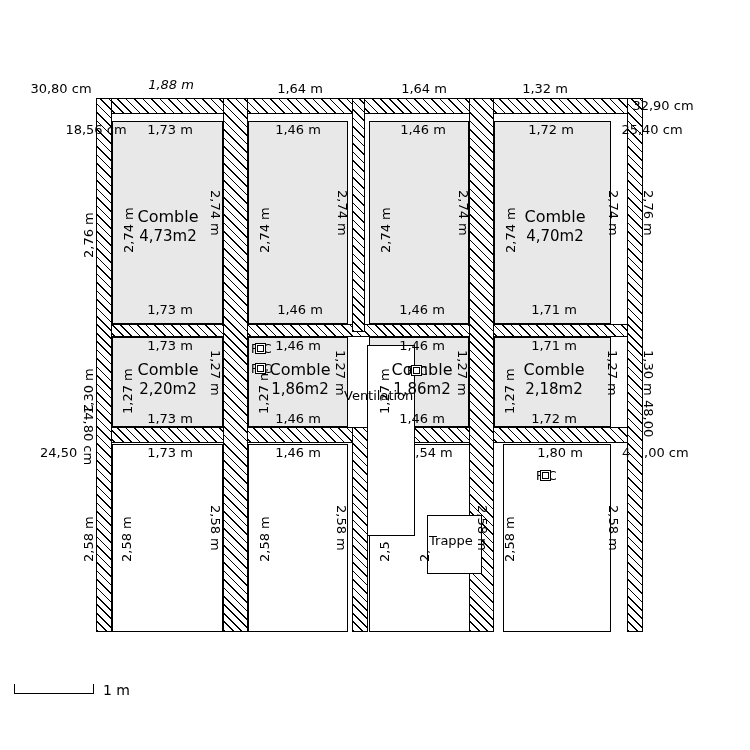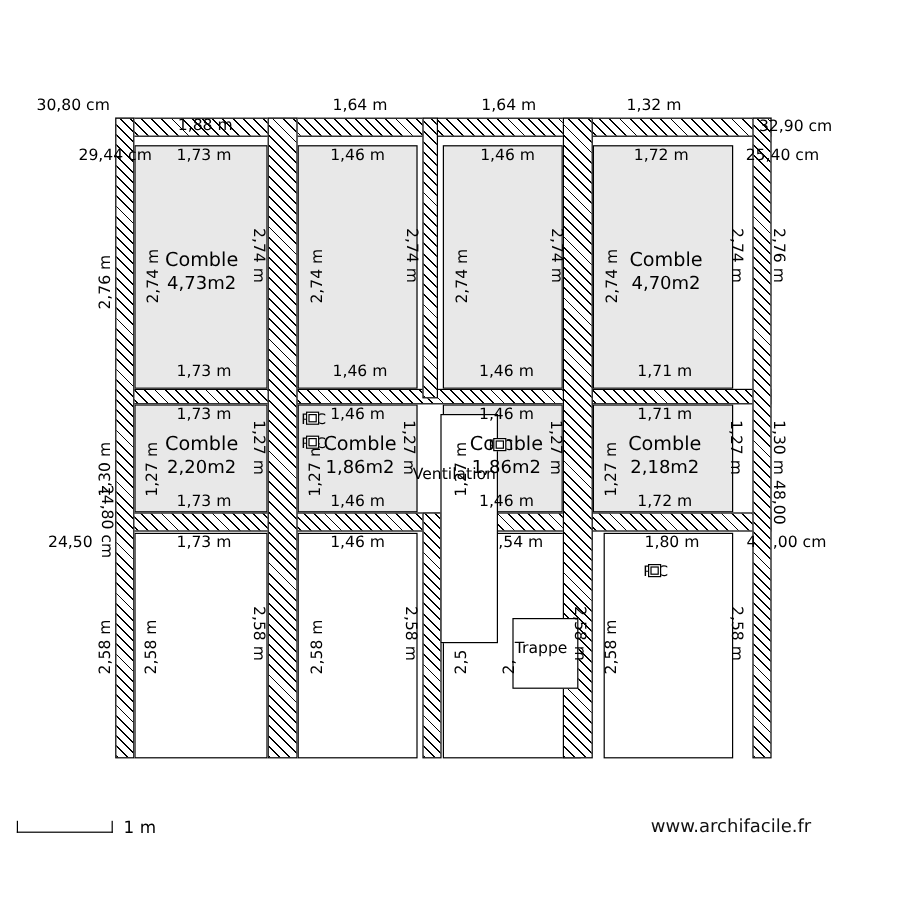--- a/index.html
+++ b/index.html
@@ -164,27 +164,27 @@
   <div class="wall" style="left:469px; top:98px; width:25px; height:534px;"></div>
 
   <div class="wall" style="left:352px; top:98px; width:13px; height:234px;"></div>
 
   <div class="wall" style="left:352px; top:427px; width:16px; height:205px;"></div>
 
   <div class="whitebox" style="left:367px; top:345px; width:48px; height:191px;"></div>
   <div class="whitebox" style="left:427px; top:515px; width:55px; height:59px;"></div>
 
   <div class="lbl c rot180" style="left:61px; top:82px;">30,80 cm</div>
-  <div class="lbl c rot180" style="left:171px; top:98px;">1,88 m</div>
+  <div class="lbl c rot180" style="left:171px; top:78px;font-style:italic;">1,88 m</div>
   <div class="lbl c rot180" style="left:300px; top:82px;">1,64 m</div>
   <div class="lbl c rot180" style="left:424px; top:82px;">1,64 m</div>
   <div class="lbl c rot180" style="left:545px; top:82px;">1,32 m</div>
   <div class="lbl c rot180" style="left:663px; top:99px;">32,90 cm</div>
 
-  <div class="lbl c" style="left:96px; top:123px;">29,44 cm</div>
+  <div class="lbl c" style="left:96px; top:123px;">18,56 cm</div>
   <div class="lbl c" style="left:170px; top:123px;">1,73 m</div>
   <div class="lbl c" style="left:298px; top:123px;">1,46 m</div>
   <div class="lbl c" style="left:423px; top:123px;">1,46 m</div>
   <div class="lbl c" style="left:551px; top:123px;">1,72 m</div>
   <div class="lbl c" style="left:652px; top:123px;">25,40 cm</div>
 
   <div class="roomname" style="left:168px; top:207px;">
     <span>Comble</span>
     <span class="area">4,73m2</span>
   </div>
@@ -283,15 +283,14 @@
     <span>P</span><span class="gl"></span><span>C</span>
   </div>
   <div class="pvc" style="left:536px; top:469px;">
     <span>P</span><span class="gl"></span><span>C</span>
   </div>
 
   <div id="scalebar">
     <div class="bar"></div>
     <div class="txt">1 m</div>
   </div>
-  <div id="brand">www.archifacile.fr</div>
 
 </div>
 
 </body></html>

